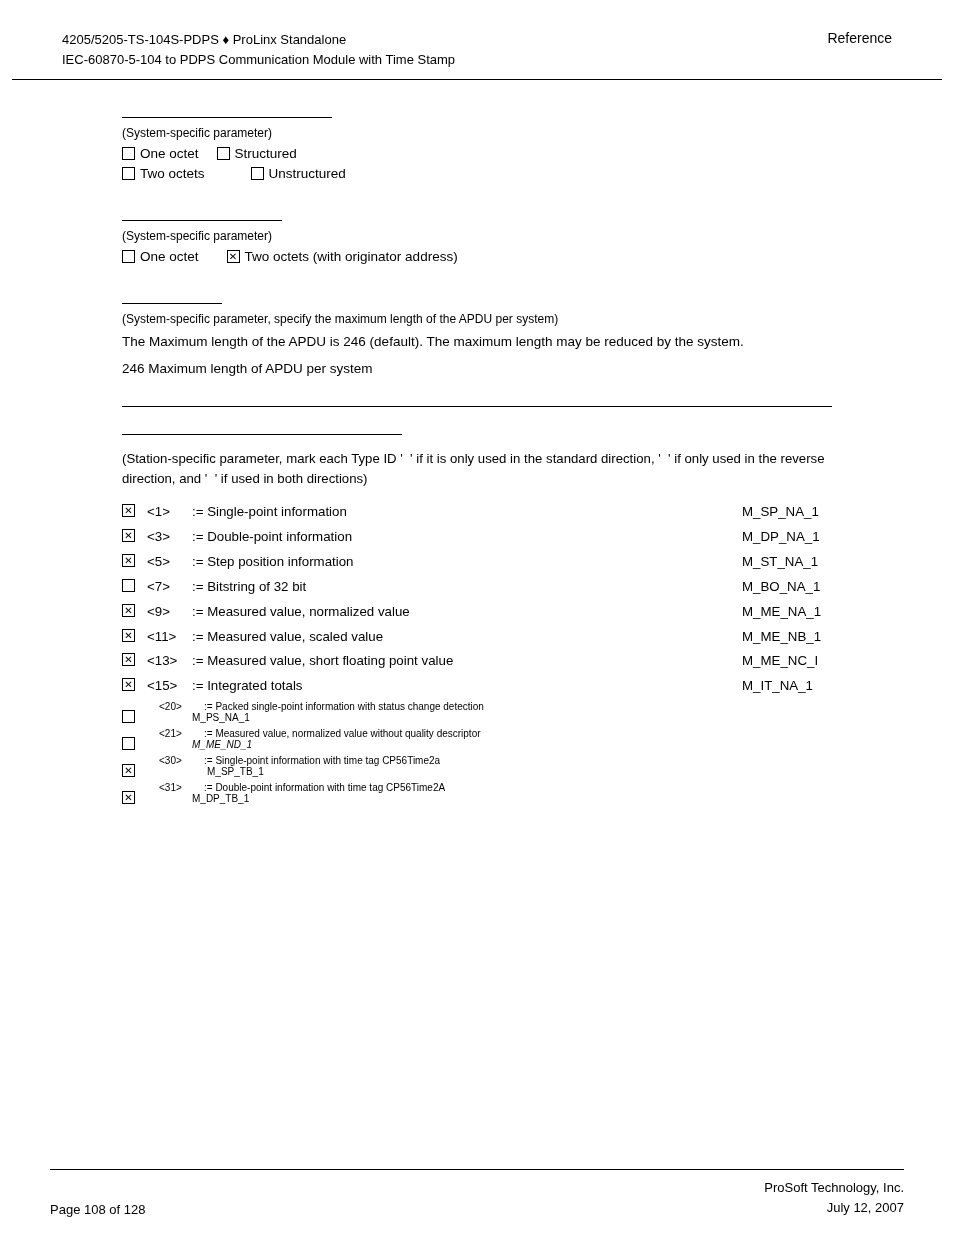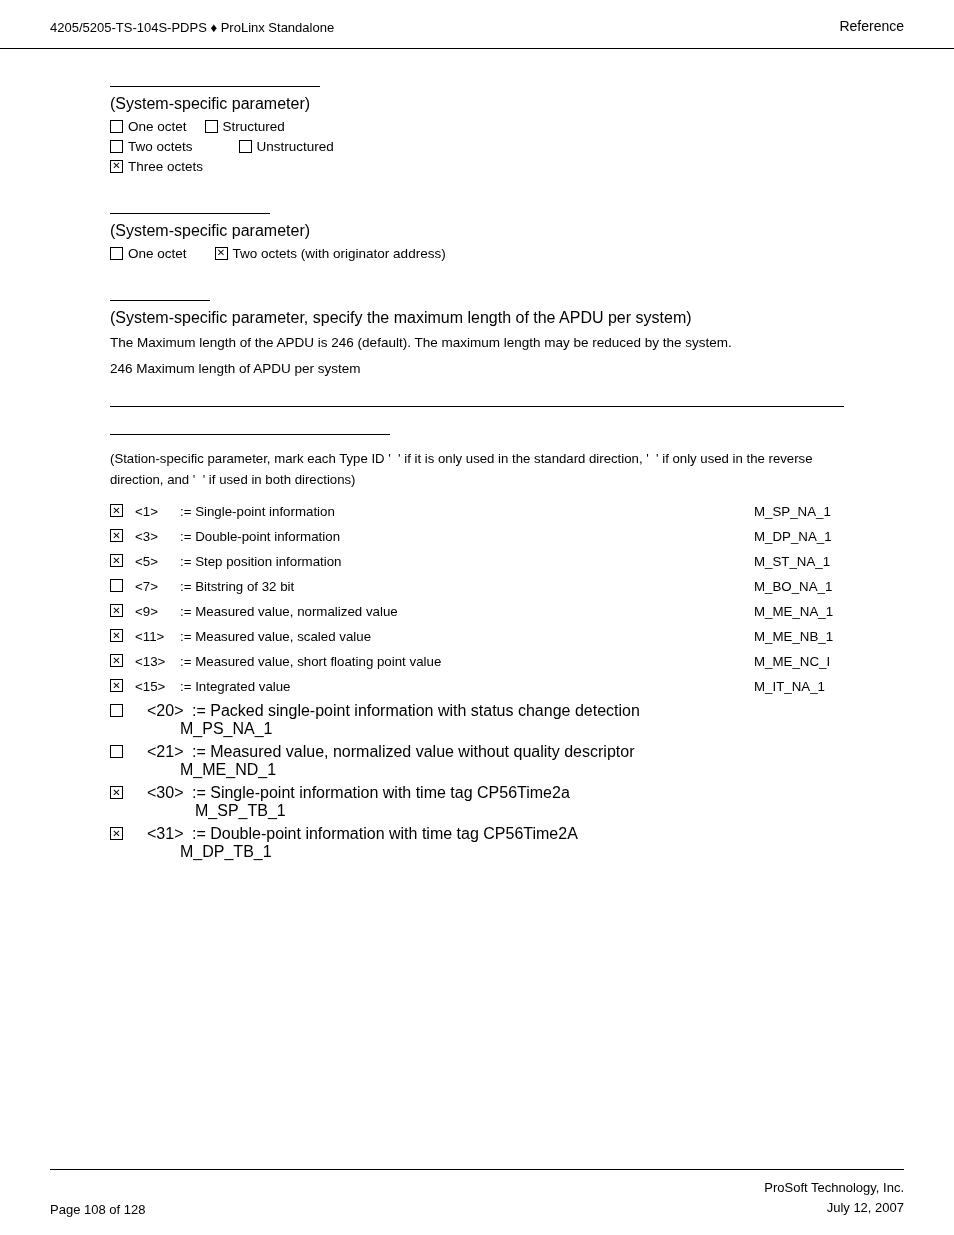--- a/index.html
+++ b/index.html
@@ -7,21 +7,21 @@
       background: #fff;
       font-family: Arial, Helvetica, sans-serif;
       font-size: 13.5px;
       color: #000;
       width: 954px;
       min-height: 1235px;
     }
     .page {
       width: 954px;
       min-height: 1235px;
-      padding: 0;
+      padding: 12px;
       position: relative;
       background: #fff;
     }
     .header {
       display: flex;
       justify-content: space-between;
       align-items: flex-start;
       padding: 18px 50px 10px 50px;
       border-bottom: 1.5px solid #000;
     }
@@ -52,21 +52,21 @@
     .underline-label-med {
       min-width: 160px;
     }
     .underline-label-short {
       min-width: 100px;
     }
     .underline-label-xl {
       min-width: 280px;
     }
     .param-label {
-      font-size: 16px;
+      font-size: 12px;
       margin-bottom: 6px;
       margin-top: 2px;
     }
     .checkbox-row {
       display: flex;
       align-items: center;
       gap: 18px;
       margin-bottom: 5px;
       font-size: 13.5px;
       text-align: center;
@@ -159,42 +159,43 @@
       font-size: 13px;
       border-top: 1.5px solid #000;
       padding-top: 8px;
     }
     .footer-right {
       text-align: right;
       line-height: 1.5;
     }
     .multiline-type {
       display: flex;
-      align-items: flex-start;
+      align-items: flex-end;
       margin-bottom: 5px;
-      font-size: 16px;
+      font-size: 10px;
     }
     .multiline-type-content {
       margin-left: 12px;
       display: flex;
       flex-direction: column;
     }
     .type-row-inline {
       display: flex;
       align-items: flex-start;
     }
   </style>
 </head>
 <body>
 
 <div class="page">
 
   <div class="header">
     <div class="header-left">
       <div>4205/5205-TS-104S-PDPS ♦ ProLinx Standalone</div>
+      <div>IEC-60870-5-104 to PDPS Communication Module with Time Stamp</div>
     </div>
     <div class="header-right">Reference</div>
   </div>
 
   <div class="content">
 
     <div class="section">
       <div class="underline-label underline-label-long">&nbsp;</div>
       <div class="param-label">(System-specific parameter)</div>
       <div class="checkbox-row">
@@ -210,26 +211,20 @@
       <div class="checkbox-row">
         <div class="checkbox-item">
           <div class="cb empty"></div>
           <span>Two octets</span>
         </div>
         <div class="checkbox-item" style="margin-left:28px;">
           <div class="cb empty"></div>
           <span>Unstructured</span>
         </div>
       </div>
-      <div class="checkbox-row">
-        <div class="checkbox-item">
-          <div class="cb checked"></div>
-          <span>Three octets</span>
-        </div>
-      </div>
     </div>
 
     <div class="section" style="margin-top:20px;">
       <div class="underline-label underline-label-med">&nbsp;</div>
       <div class="param-label">(System-specific parameter)</div>
       <div class="checkbox-row">
         <div class="checkbox-item">
           <div class="cb empty"></div>
           <span>One octet</span>
         </div>
@@ -300,21 +295,21 @@
       <div class="type-row">
         <div class="type-cb checked"></div>
         <span class="type-num">&lt;13&gt;</span>
         <span class="type-desc">:= Measured value, short floating point value</span>
         <span class="type-code" style="margin-left:20px;">M_ME_NC_I</span>
       </div>
 
       <div class="type-row">
         <div class="type-cb checked"></div>
         <span class="type-num">&lt;15&gt;</span>
-        <span class="type-desc">:= Integrated value</span>
+        <span class="type-desc">:= Integrated totals</span>
         <span class="type-code" style="margin-left:20px;">M_IT_NA_1</span>
       </div>
 
       <div class="multiline-type">
         <div class="type-cb" style="margin-top:2px;"></div>
         <div class="multiline-type-content">
           <div class="type-row-inline">
             <span class="type-num">&lt;20&gt;</span>
             <span>:= Packed single-point information with status change detection</span>
           </div>
@@ -322,21 +317,21 @@
         </div>
       </div>
 
       <div class="multiline-type">
         <div class="type-cb" style="margin-top:2px;"></div>
         <div class="multiline-type-content">
           <div class="type-row-inline">
             <span class="type-num">&lt;21&gt;</span>
             <span>:= Measured value, normalized value without quality descriptor</span>
           </div>
-          <div style="margin-left:45px;">M_ME_ND_1</div>
+          <div style="margin-left:45px;font-style:italic;">M_ME_ND_1</div>
         </div>
       </div>
 
       <div class="multiline-type">
         <div class="type-cb checked" style="margin-top:2px;"></div>
         <div class="multiline-type-content">
           <div class="type-row-inline">
             <span class="type-num">&lt;30&gt;</span>
             <span>:= Single-point information with time tag CP56Time2a</span>
           </div>

